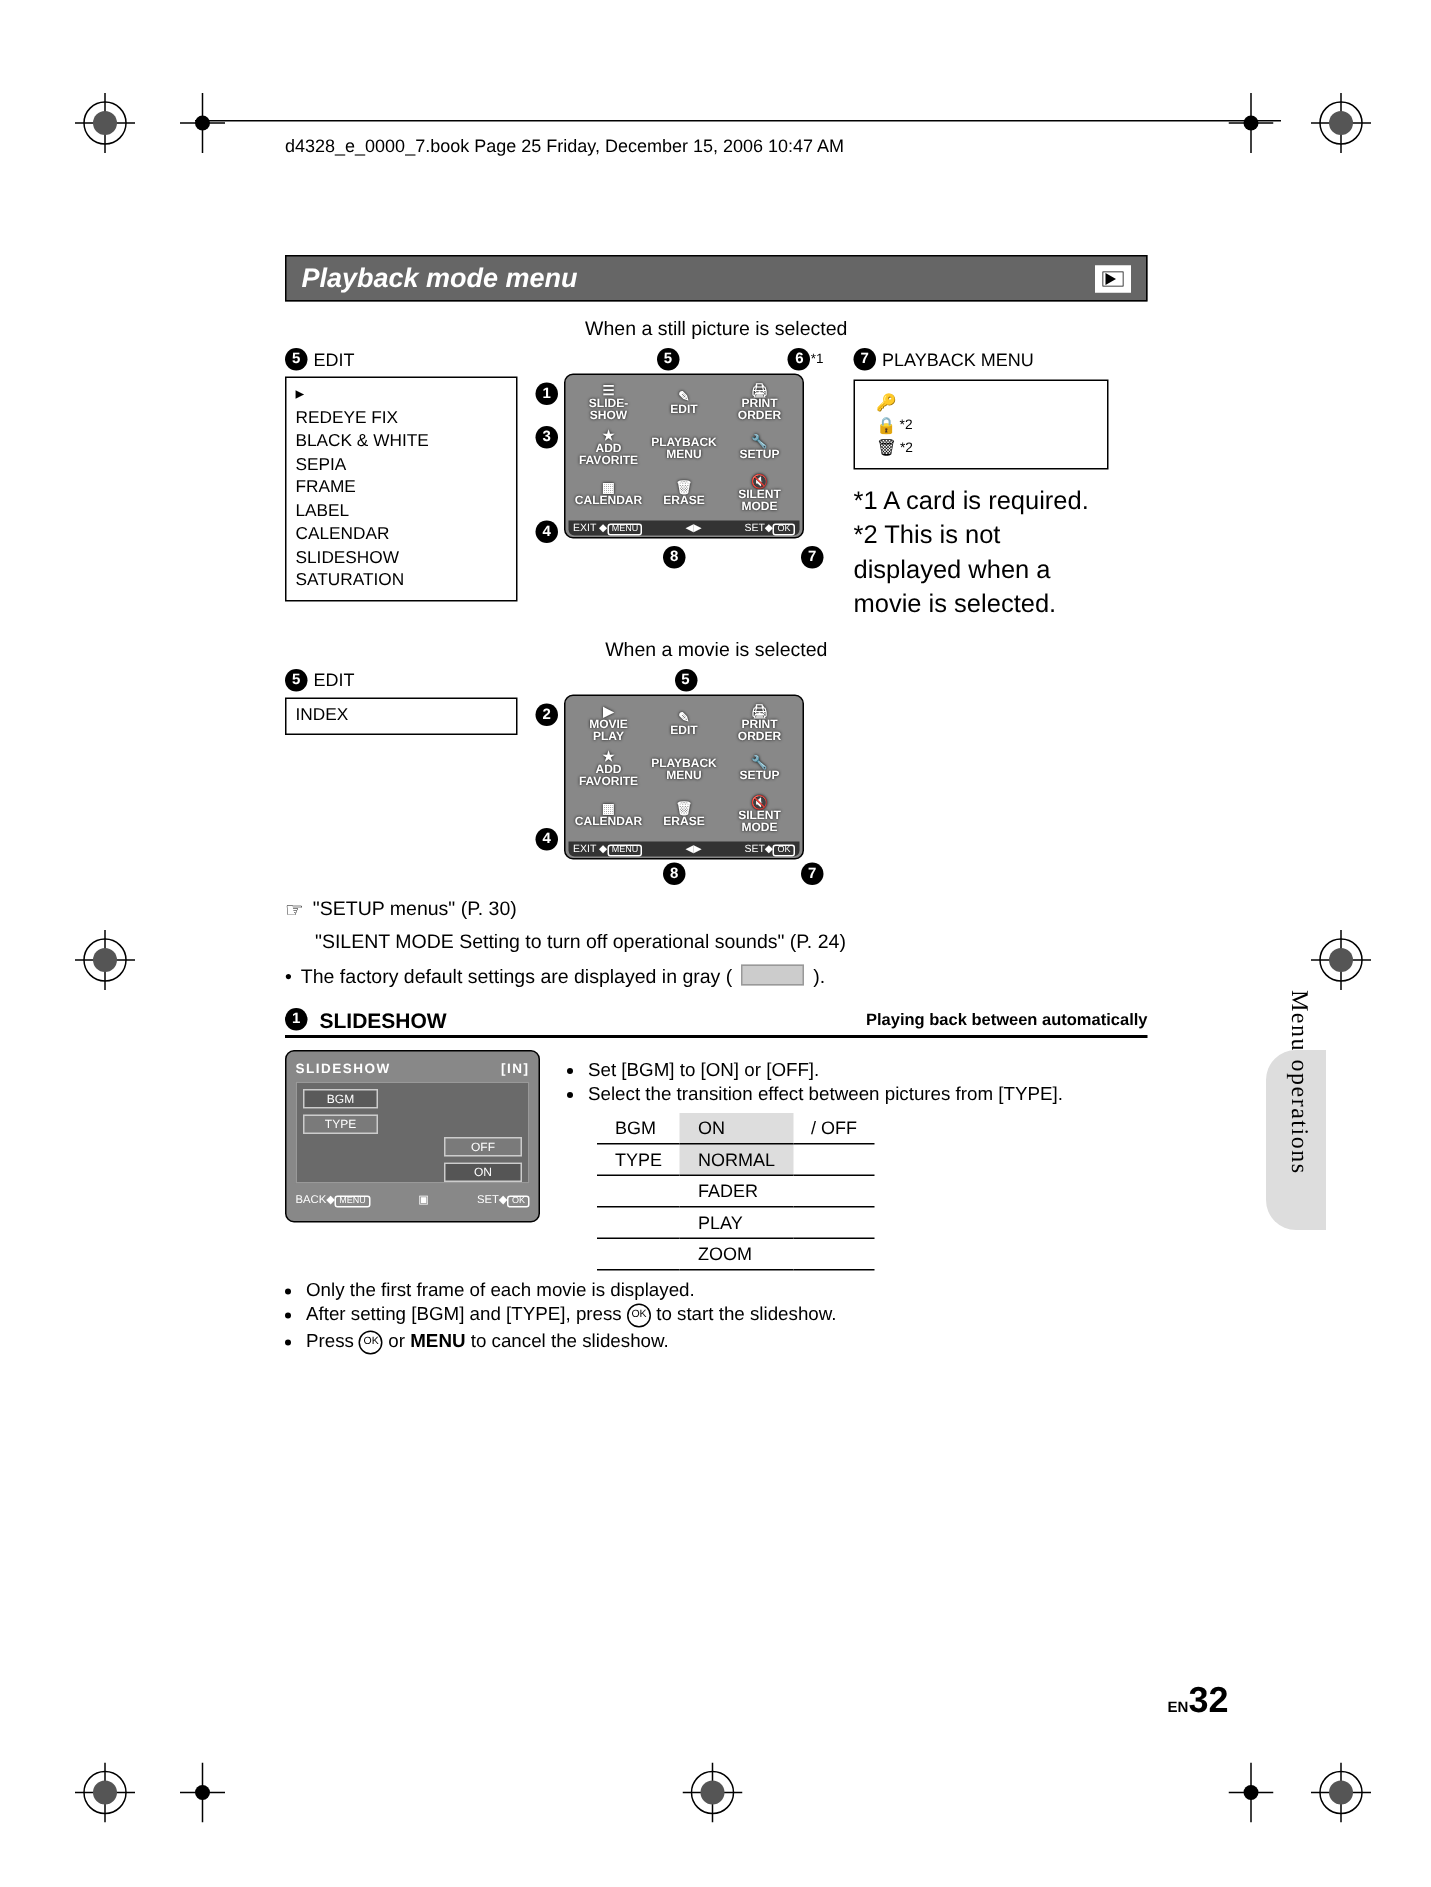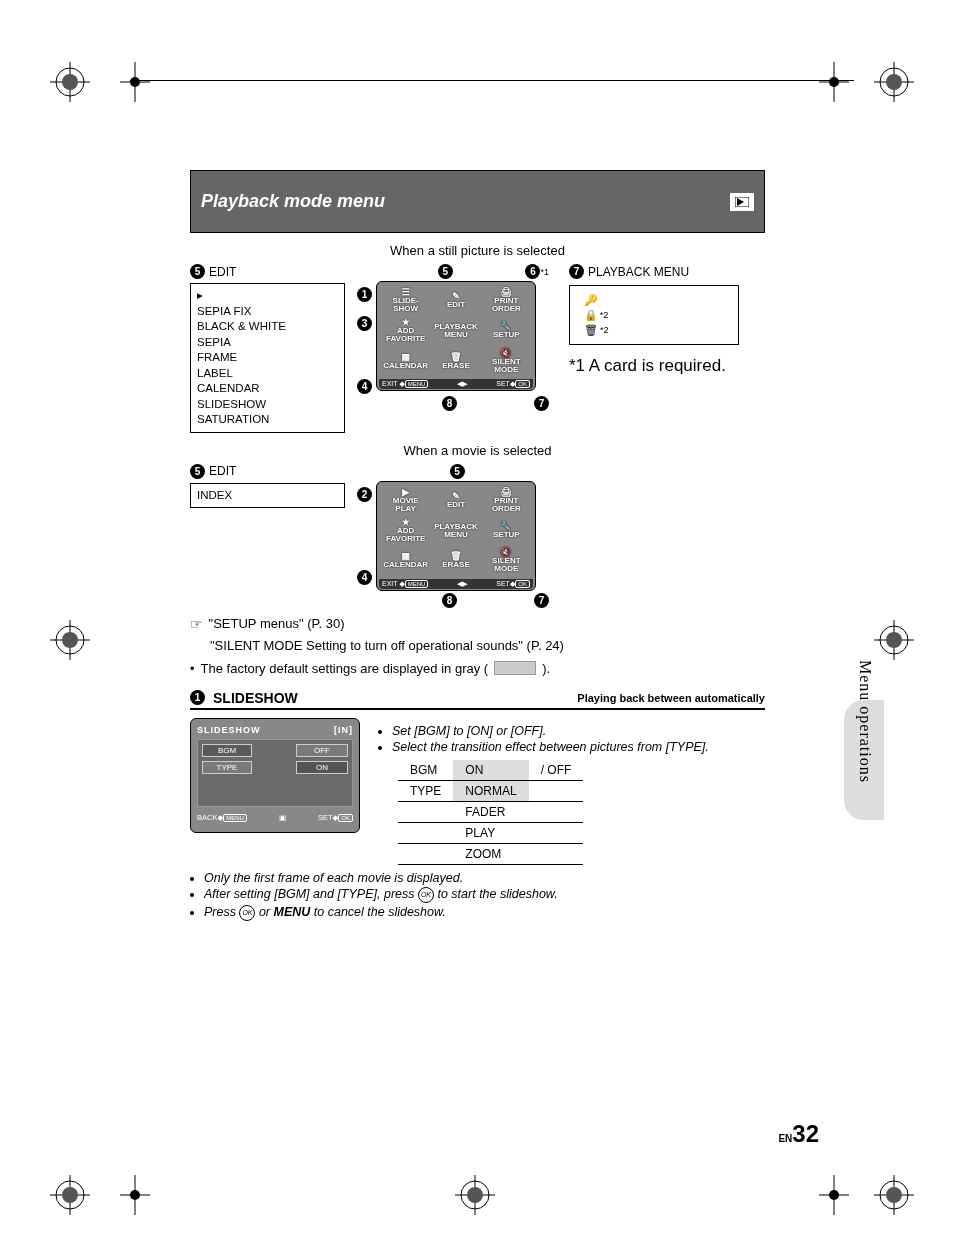--- a/index.html
+++ b/index.html
@@ -15,21 +15,21 @@
   .page {
     position: relative;
     width: 954px;
     height: 1258px;
   }
   .frameline-h { position:absolute; left:130px; right:100px; height:1px; background:#000; top:80px; }
   .header-line { position:absolute; left:190px; top:90px; font-size:12px; }
   .content { position:absolute; left:190px; top:170px; width:575px; }
   .bar {
     background:#666; color:#fff; font-weight:bold; font-style:italic;
-    padding:20px 10px; font-size:18px; border:1px solid #000;
+    padding:4px 10px; font-size:18px; border:1px solid #000;
     display:flex; justify-content:space-between; align-items:center;
   }
   .play-icon-box { background:#fff; color:#000; width:22px; height:16px; border:1.5px solid #fff; display:flex; align-items:center; justify-content:center; }
   .caption { text-align:center; font-size:13px; margin:10px 0 6px; }
   .diagram-area { display:flex; gap:12px; align-items:flex-start; }
   .edit-col { width:155px; }
   .circled {
     display:inline-flex; width:15px; height:15px; border-radius:50%;
     background:#000; color:#fff; font-size:10px; font-weight:bold;
     align-items:center; justify-content:center; flex:none;
@@ -68,42 +68,42 @@
   .slideshow-block { display:flex; gap:14px; margin-top:8px; align-items:flex-start; }
   .lcd {
     width:170px; height:115px; border:1px solid #000; border-radius:6px;
     background:#888; color:#fff; position:relative; font-size:9px; padding:6px; box-sizing:border-box;
   }
   .lcd-title { display:flex; justify-content:space-between; font-weight:bold; letter-spacing:1px; font-size:9px; }
   .lcd-body { background:#6a6a6a; border:1px solid #999; margin-top:4px; padding:4px; display:flex; gap:6px; height:58px; }
   .lcd-left { display:flex; flex-direction:column; gap:4px; width:50px; }
   .lcd-btn { border:1px solid #ccc; background:#7a7a7a; text-align:center; font-size:8px; padding:1px 0; }
   .lcd-btn.on { background:#5a5a5a; }
-  .lcd-right { display:flex; flex-direction:column; gap:4px; width:52px; margin-left:auto; }
+  .lcd-right { display:flex; flex-direction:column; gap:4px; width:52px; margin-left:auto;margin-top:32px; }
   .lcd-opt { border:1px solid #ccc; background:#7a7a7a; text-align:center; font-size:8px; padding:1px 0; }
   .lcd-opt.sel { background:#555; }
   .lcd-bottom { display:flex; justify-content:space-between; font-size:7.5px; margin-top:6px; }
   .opts-table { border-collapse:collapse; margin:6px 0 0 24px; font-size:12px; }
   .opts-table td { padding:3px 12px; border-bottom:1px solid #000; }
   .opts-table td.hl { background:#ddd; }
   .sidebar-label {
     position:absolute; right:80px; top:660px; writing-mode:vertical-rl;
     font-size:16px; letter-spacing:1px; font-family: "Times New Roman", serif;
   }
   .side-tab {
     position:absolute; right:70px; top:700px; width:40px; height:120px;
     background:#ddd; border-radius:20px 0 0 20px;
   }
   .page-num { position:absolute; right:135px; bottom:110px; font-weight:bold; }
   .page-num .en { font-size:10px; vertical-align:baseline; margin-right:0; }
   .page-num .num { font-size:24px; font-family:Arial Black, Arial, sans-serif; }
   .reg-mark { position:absolute; }
   .callout-row { display:flex; justify-content:space-between; font-size:10px; padding:0 8px 2px; }
   .callout-row.bottom { padding-top:2px; }
-  ul.instr { margin:6px 0; padding-left:18px; font-size:12.5px;font-style:italic; }
+  ul.instr { margin:6px 0; padding-left:18px; font-size:12.5px; }
   ul.instr li { margin:2px 0; }
   .menu-bold { font-weight:bold; }
   .ok-round { display:inline-flex; width:14px; height:14px; border:1px solid #000; border-radius:50%; align-items:center; justify-content:center; font-size:7px; vertical-align:middle; }
 </style>
 </head>
 <body>
 <div class="page">
 
 <div class="reg-mark" style="left:50px; top:62px;"><svg width="40" height="40">
         <circle cx="20" cy="20" r="14" fill="none" stroke="#000"></circle>
@@ -162,20 +162,21 @@
         <line x1="0" y1="20" x2="30" y2="20" stroke="#000"></line>
         <circle cx="15" cy="20" r="5" fill="#000"></circle>
       </svg></div>
 <div class="reg-mark" style="right:105px; bottom:40px;"><svg width="30" height="40">
         <line x1="15" y1="0" x2="15" y2="40" stroke="#000"></line>
         <line x1="0" y1="20" x2="30" y2="20" stroke="#000"></line>
         <circle cx="15" cy="20" r="5" fill="#000"></circle>
       </svg></div>
 
 <div class="frameline-h"></div>
+<div class="header-line">d4328_e_0000_7.book  Page 25  Friday, December 15, 2006  10:47 AM</div>
 
 <div class="content">
   <div class="bar">
     <span>Playback mode menu</span>
     <span class="play-icon-box">
       <svg width="14" height="10">
             <polygon points="2,1 2,9 9,5" fill="#000"></polygon>
             <rect x="0" y="0" width="14" height="10" fill="none" stroke="#000"></rect>
           </svg>
     </span>
@@ -184,21 +185,21 @@
   <div class="caption">When a still picture is selected</div>
 
   <div class="diagram-area">
     <div class="edit-col">
       <div class="edit-title">
         <span class="circled">5</span>
         <span>EDIT</span>
       </div>
       <div class="edit-box">
         <div>▸</div>
-        <div>SEPIA FIX</div>
+        <div>REDEYE FIX</div>
         <div>BLACK &amp; WHITE</div>
         <div>SEPIA</div>
         <div>FRAME</div>
         <div>LABEL</div>
         <div>CALENDAR</div>
         <div>SLIDESHOW</div>
         <div>SATURATION</div>
       </div>
     </div>
 
@@ -284,20 +285,21 @@
               <span>🔒</span>
               <sup>*2</sup>
             </div>
         <div class="row">
               <span>🗑</span>
               <sup>*2</sup>
             </div>
       </div>
       <div class="footnotes">
         <div>*1 A card is required.</div>
+        <div style="max-width:170px;">*2 This is not displayed when a movie is selected.</div>
       </div>
     </div>
   </div>
 
   <div class="caption">When a movie is selected</div>
 
   <div class="diagram-area">
     <div class="edit-col">
       <div class="edit-title">
         <span class="circled">5</span>

